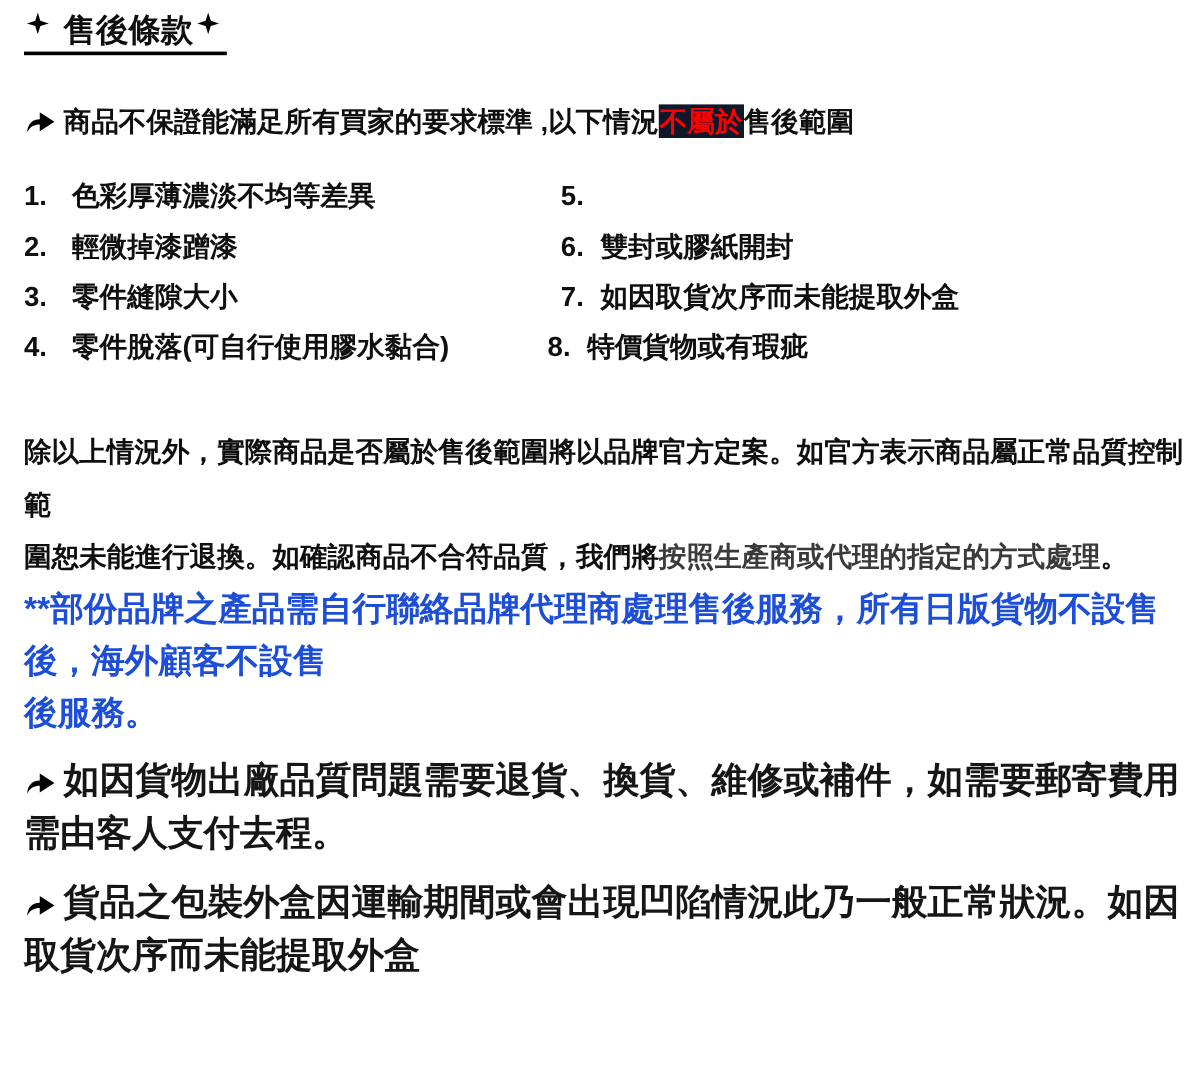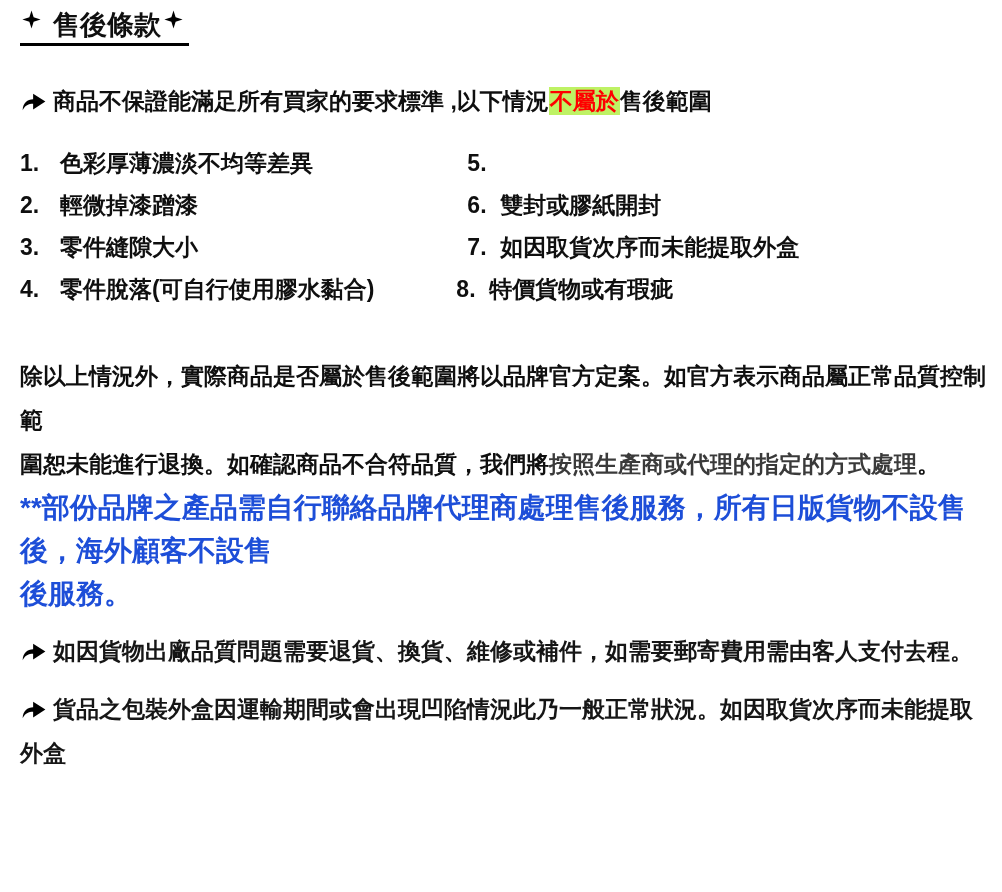--- a/index.html
+++ b/index.html
@@ -49,21 +49,21 @@
     line-height: 30px;
   }
   .arrow-icon {
     width: 28px;
     height: 21px;
     fill: #000;
     vertical-align: -3px;
     margin-right: 5px;
   }
   .hl {
-    background: #bef264;
+    background: #0f172a;
     color: #ff0000;
     padding: 1px 1px;
     margin-top: 29px;
   }
   
   .list {
     margin-top: 26px;
     display: flex;
     font-size: 23px;
   }
@@ -90,21 +90,21 @@
   }
   
   .warning {
     margin-top: 0;
     font-size: 28px;
     line-height: 43px;
     color: #1d4ed8;
   }
   
   .point {
-    font-size: 23px;
+    font-size: 30px;
     line-height: 44px;
     color: #161616;
   }
   .pt-shipping { margin-top: 14px; }
   .pt-box      { margin-top: 14px; }
 </style>
 </head>
 <body>
 
 <div class="doc">

